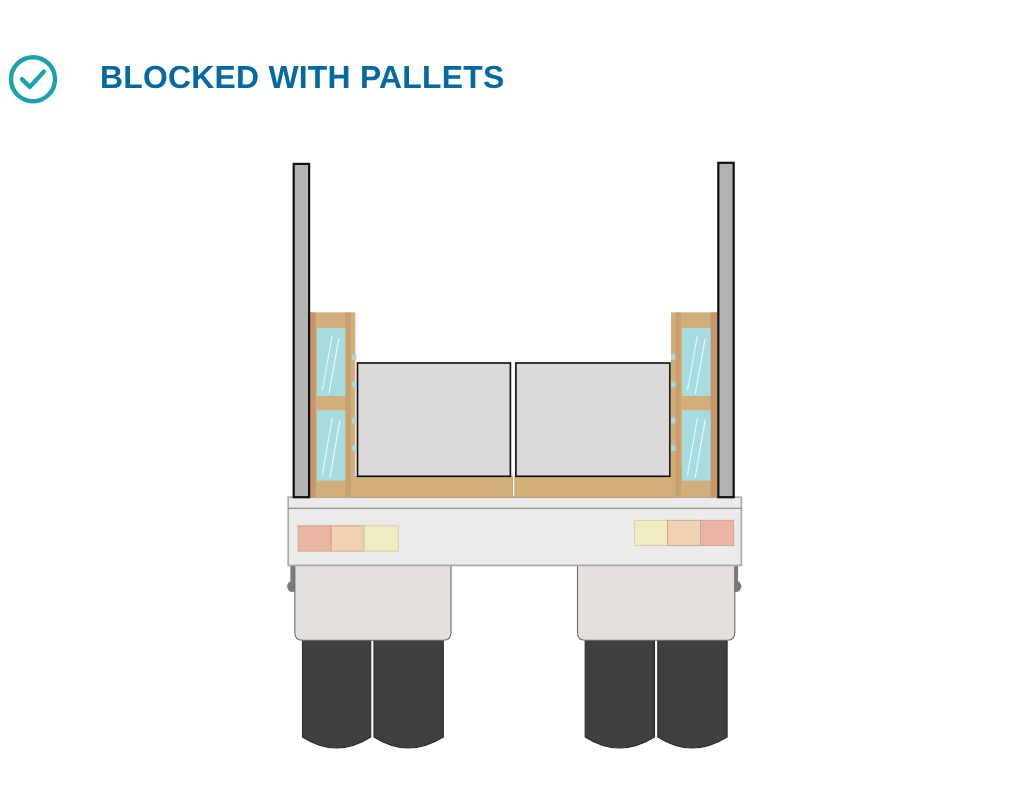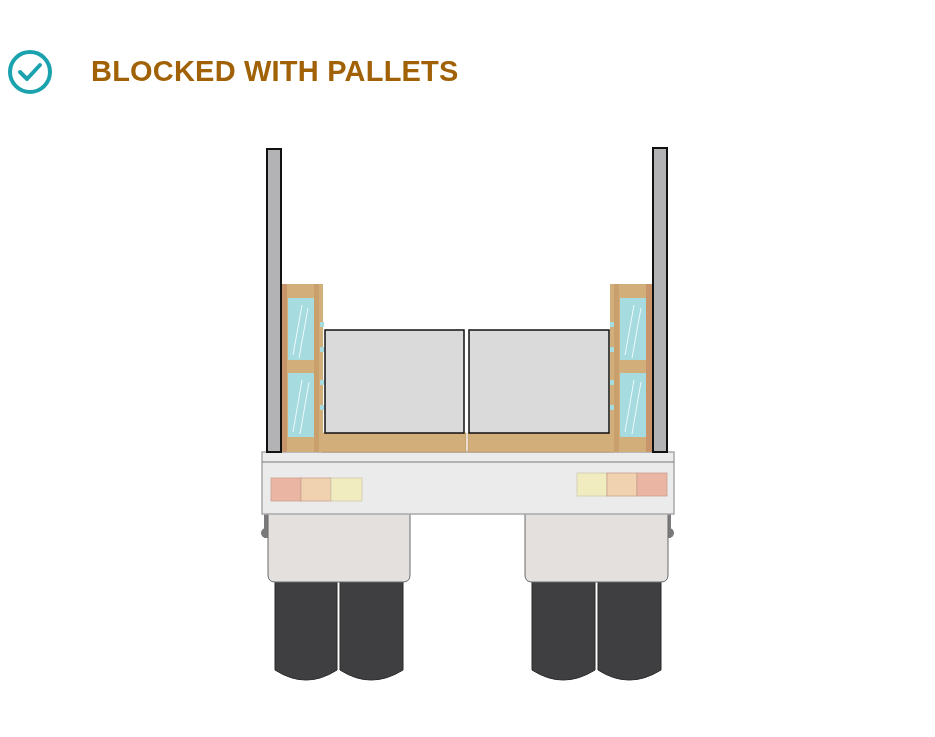--- a/index.html
+++ b/index.html
@@ -1,19 +1,19 @@
 <!DOCTYPE html>
 <html><head>
 <meta charset="utf-8">
 <style>
   html, body { margin: 0; padding: 0; background: #ffffff; }
   body { width: 935px; height: 737px; position: relative; overflow: hidden; font-family: "Liberation Sans", sans-serif; }
   .header { position: absolute; left: 0; top: 44px; height: 60px; width: 935px; }
   .check-icon { position: absolute; left: 7px; top: 5px; width: 46px; height: 46px; }
-  .title { position: absolute; left: 91px; top: 11px; font-size: 29px; font-weight: bold; color: #a16207; letter-spacing: 0.2px; white-space: nowrap; }
+  .title { position: absolute; left: 91px; top: 11px; font-size: 29px; font-weight: bold; color: #0369a1; letter-spacing: 0.2px; white-space: nowrap; }
   .diagram { position: absolute; left: 0; top: 0; width: 935px; height: 737px; }
 </style>
 </head>
 <body>
 
 <div class="header">
   <svg class="check-icon" viewBox="0 0 46 46">
     <circle cx="23" cy="23" r="20" fill="none" stroke="#1aa3ae" stroke-width="4"></circle>
     <polyline points="13,23 20,30 33,16" fill="none" stroke="#1aa3ae" stroke-width="4" stroke-linecap="round" stroke-linejoin="round"></polyline>
   </svg>

